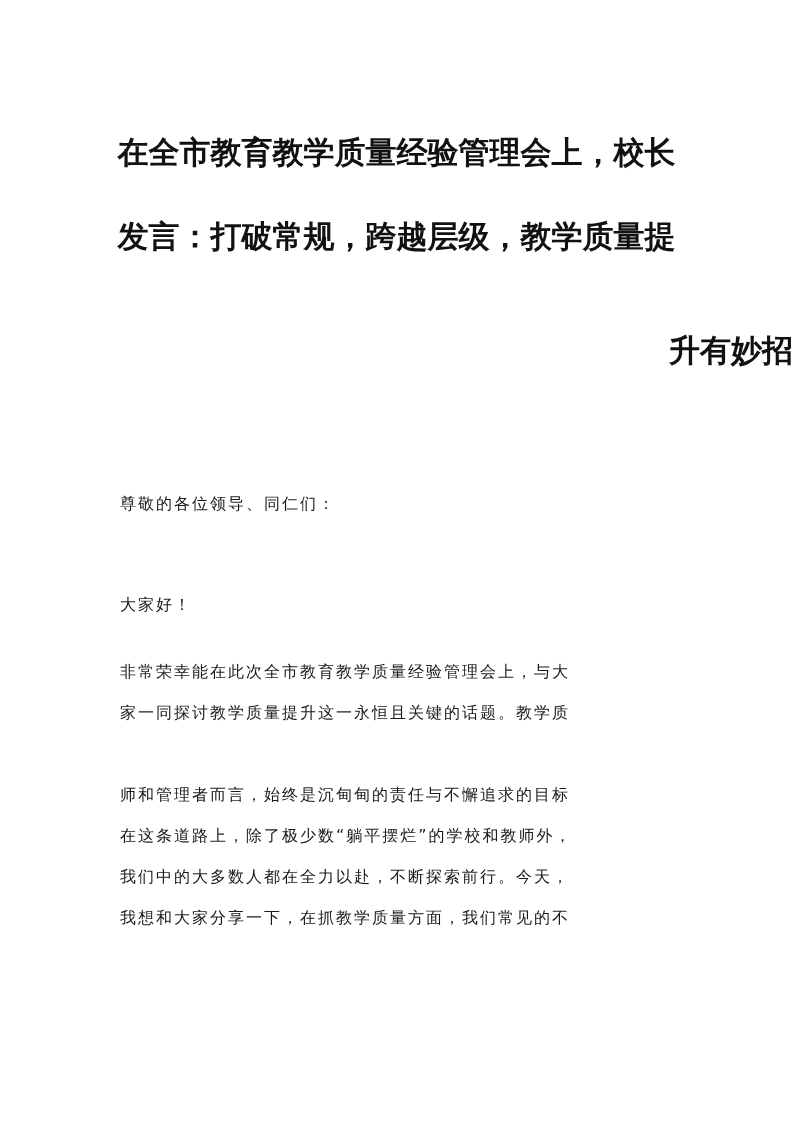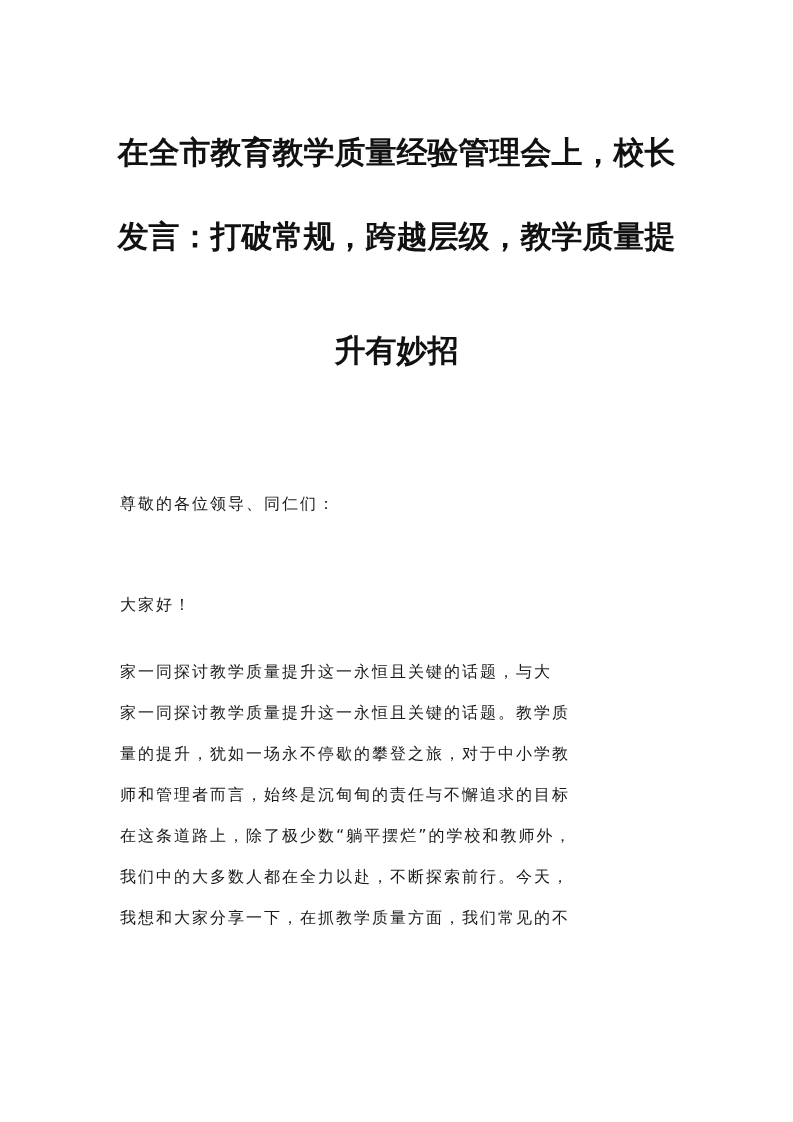--- a/index.html
+++ b/index.html
@@ -10,25 +10,24 @@
                 font-size: 31px; font-weight: bold; letter-spacing: 0px; white-space: nowrap; color: #111; }
   .body-line { position: absolute; left: 120px; font-size: 16px; white-space: nowrap; color: #1a1a1a;
                letter-spacing: 2px; }
 </style>
 </head>
 <body>
 
 <div class="page">
   <div class="title-line" style="top:132px;">在全市教育教学质量经验管理会上，校长</div>
   <div class="title-line" style="top:216px;">发言：打破常规，跨越层级，教学质量提</div>
-  <div class="title-line" style="top:330px;">升有妙招</div>
+  <div class="title-line" style="top:330px;text-align:right;">升有妙招</div>
 
   <div class="body-line" style="top:494px;">尊敬的各位领导、同仁们：</div>
   <div class="body-line" style="top:578px;margin-top:17px;">大家好！</div>
 
-  <div class="body-line" style="top:662px;">家一同探讨教学质量提升这一永恒且关键的话题，与大</div>
+  <div class="body-line" style="top:662px;">非常荣幸能在此次全市教育教学质量经验管理会上，与大</div>
   <div class="body-line" style="top:703px;">家一同探讨教学质量提升这一永恒且关键的话题。教学质</div>
-  <div class="body-line" style="top:744px;">量的提升，犹如一场永不停歇的攀登之旅，对于中小学教</div>
   <div class="body-line" style="top:785px;">师和管理者而言，始终是沉甸甸的责任与不懈追求的目标</div>
   <div class="body-line" style="top:826px;">在这条道路上，除了极少数“躺平摆烂”的学校和教师外，</div>
   <div class="body-line" style="top:867px;text-align:right;">我们中的大多数人都在全力以赴，不断探索前行。今天，</div>
   <div class="body-line" style="top:908px;">我想和大家分享一下，在抓教学质量方面，我们常见的不</div>
 </div>
 
 </body></html>

